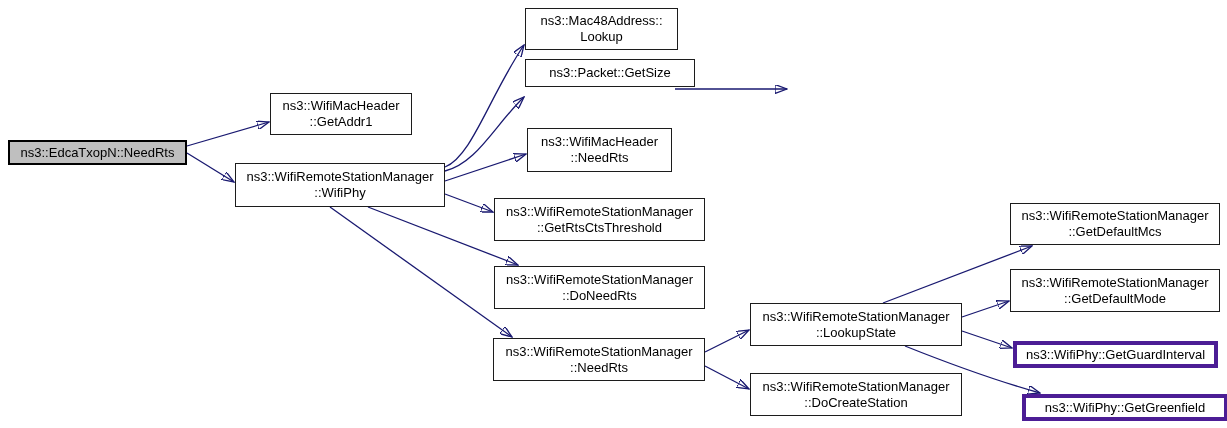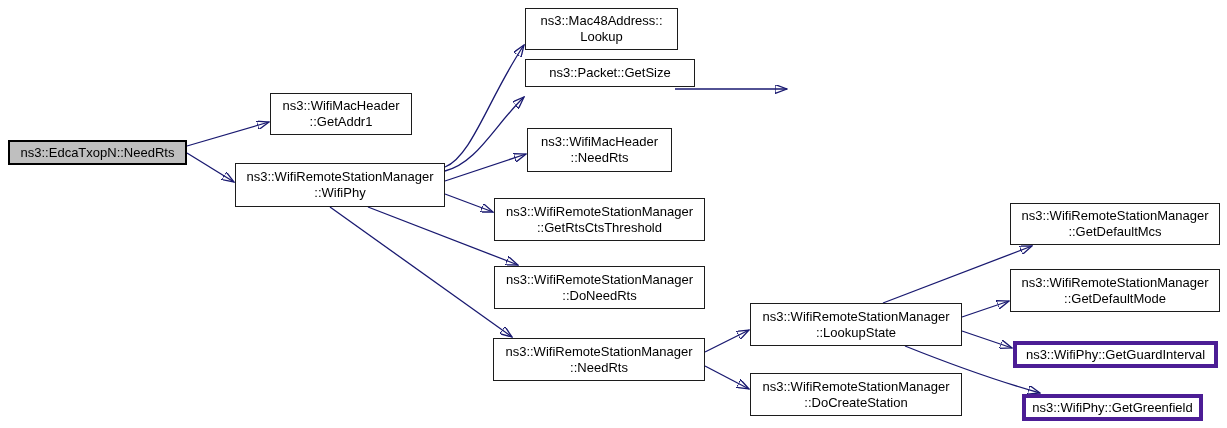--- a/index.html
+++ b/index.html
@@ -110,17 +110,17 @@
 
   <div class="node" style="left:1010px;top:269px;width:210px;height:43px">
     <span>ns3::WifiRemoteStationManager</span>
     <span>::GetDefaultMode</span>
   </div>
 
   <div class="node node--thick" style="left:1013px;top:341px;width:205px;height:27px">
     <span>ns3::WifiPhy::GetGuardInterval</span>
   </div>
 
-  <div class="node node--thick" style="left:1022px;top:394px;width:181px;height:27px">
+  <div class="node node--thick" style="left:1022px;top:394px;width:206px;height:27px">
     <span>ns3::WifiPhy::GetGreenfield</span>
   </div>
 
 </div>
 
 </body></html>

